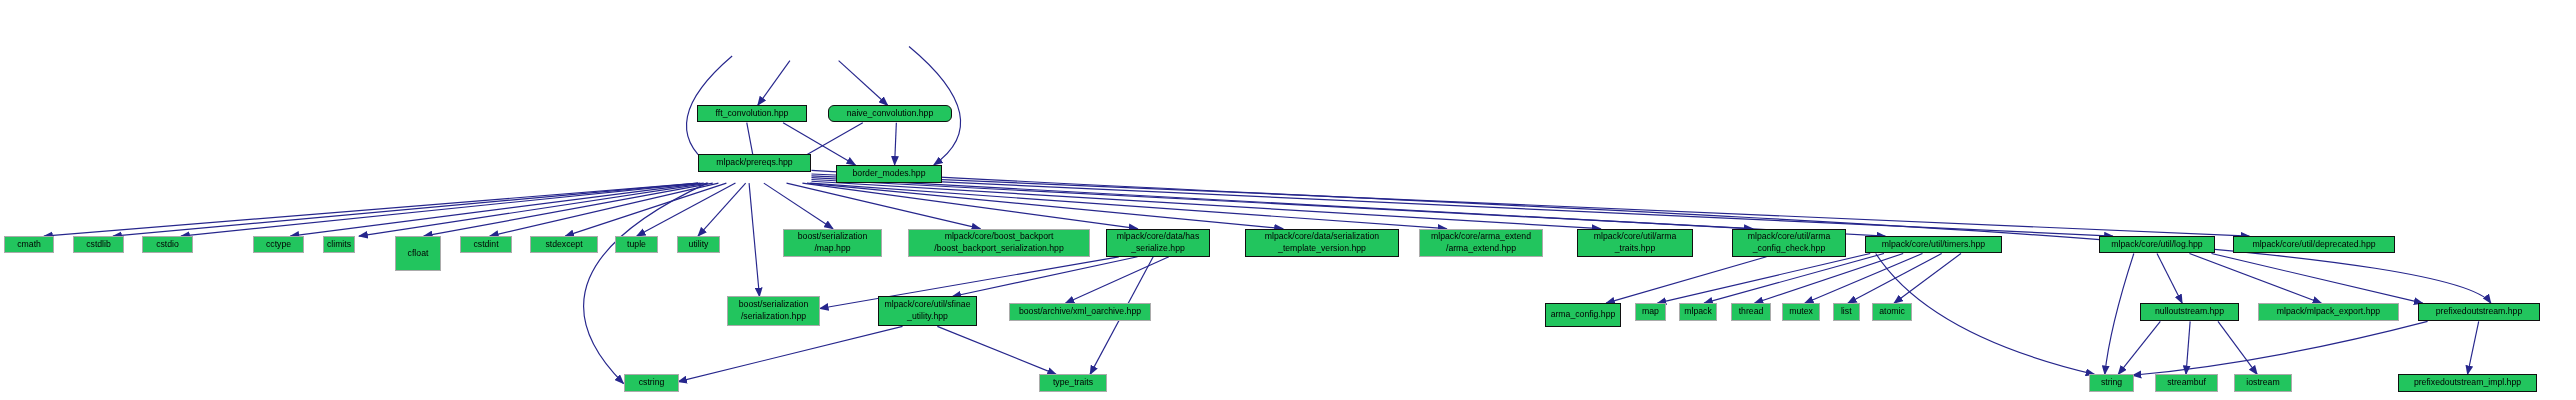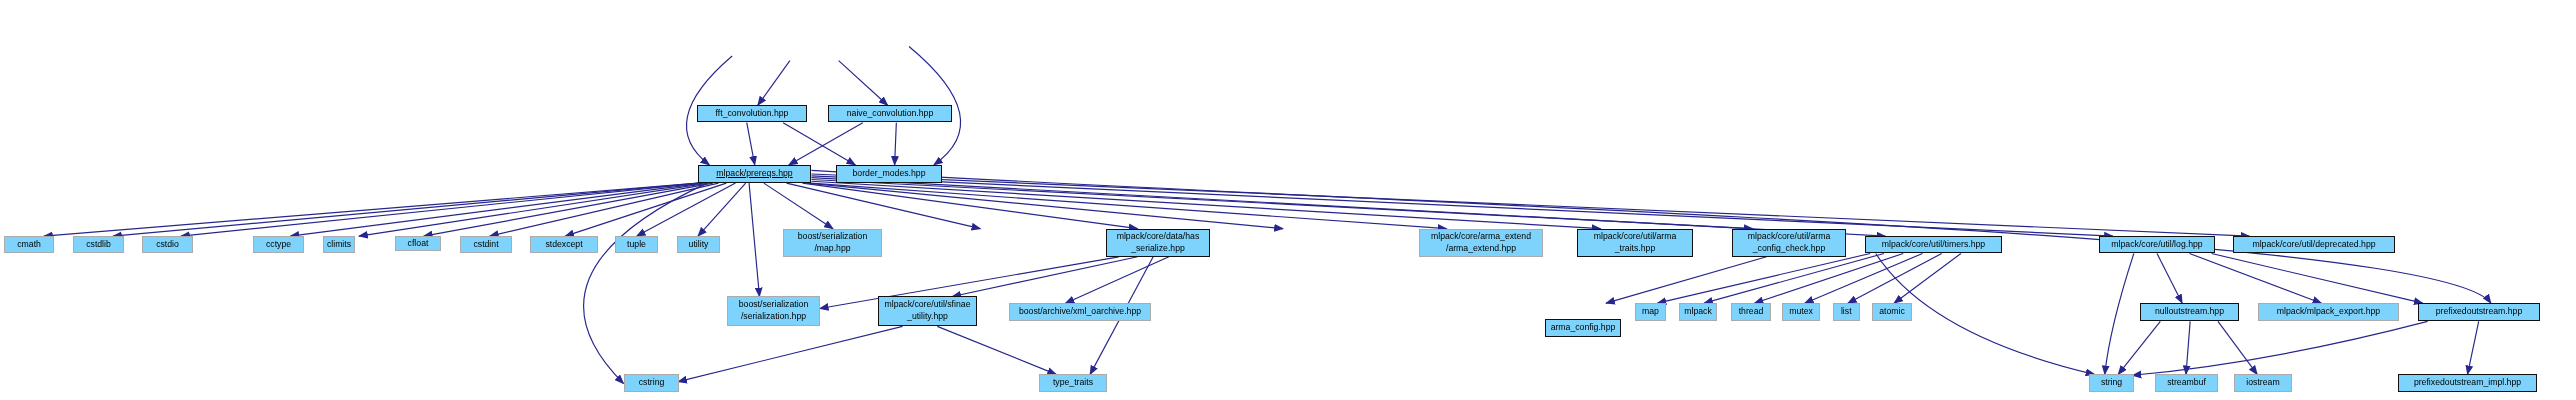--- a/index.html
+++ b/index.html
@@ -7,21 +7,21 @@
     position:relative;
     width:2576px;height:401px;
     background:#ffffff;
     font-family:"Liberation Sans", sans-serif;
     overflow:hidden;
   }
   #edges{position:absolute;left:0;top:0;pointer-events:none;}
   .node{
     position:absolute;
     box-sizing:border-box;
-    background:#7dd3fc;
+    background:#22c55e;
     display:flex;
     flex-direction:column;
     align-items:center;
     justify-content:center;
     text-align:center;
     font-size:8.7px;
     line-height:11.6px;
     color:#000000;
     white-space:nowrap;
     cursor:pointer;
@@ -92,67 +92,75 @@
       <path d="M2670.8,306 L2925.88,366" fill="none" stroke="#26268c" stroke-width="1.4" marker-end="url(#arrow)"></path>
       <path d="M2609,388 L2558.1,452" fill="none" stroke="#26268c" stroke-width="1.4" marker-end="url(#arrow)"></path>
       <path d="M2645,388 L2640,452" fill="none" stroke="#26268c" stroke-width="1.4" marker-end="url(#arrow)"></path>
       <path d="M2678.6,388 L2726,452" fill="none" stroke="#26268c" stroke-width="1.4" marker-end="url(#arrow)"></path>
       <path d="M2931.76,388 Q2740,438 2575.38,453.1" fill="none" stroke="#26268c" stroke-width="1.4" marker-end="url(#arrow)"></path>
       <path d="M2993.5,388 L2980,452" fill="none" stroke="#26268c" stroke-width="1.4" marker-end="url(#arrow)"></path>
     </svg>
     <div class="node border-black" style="left: 697px; top: 105px; width: 110px; height: 17.4px;">
       <div>fft_convolution.hpp</div>
     </div>
-    <div class="node border-black" style="left: 828px; top: 105px; width: 124px; height: 17.4px;">
+    <div class="node border-black" style="left: 828px; top: 105px; width: 124px; height: 17.4px; border-radius: 6px;">
       <div>naive_convolution.hpp</div>
     </div>
-    <div class="node border-black" style="left: 698px; top: 165px; width: 113px; height: 18px; text-decoration: underline;">
+    <div class="node border-black" style="left: 698px; top: 154px; width: 113px; height: 18px;">
       <div>mlpack/prereqs.hpp</div>
     </div>
     <div class="node border-black" style="left: 836px; top: 165px; width: 106px; height: 18px;">
       <div>border_modes.hpp</div>
     </div>
     <div class="node border-gray" style="left: 4.1px; top: 236px; width: 50px; height: 17.4px;">
       <div>cmath</div>
     </div>
     <div class="node border-gray" style="left: 73px; top: 236px; width: 51px; height: 17.4px;">
       <div>cstdlib</div>
     </div>
     <div class="node border-gray" style="left: 142px; top: 236px; width: 51px; height: 17.4px; justify-content: center;">
       <div>cstdio</div>
     </div>
     <div class="node border-gray" style="left: 253px; top: 236px; width: 51px; height: 17.4px;">
       <div>cctype</div>
     </div>
     <div class="node border-gray" style="left: 323px; top: 236px; width: 32px; height: 17.4px;">
       <div>climits</div>
     </div>
-    <div class="node border-gray" style="left: 395px; top: 236px; width: 46px; height: 15px;">
+    <div class="node border-gray" style="left: 395px; top: 236px; width: 46px; height: 35px;">
       <div>cfloat</div>
     </div>
     <div class="node border-gray" style="left: 460px; top: 236px; width: 52px; height: 17.4px;">
       <div>cstdint</div>
     </div>
     <div class="node border-gray" style="left: 530px; top: 236px; width: 68px; height: 17.4px;">
       <div>stdexcept</div>
     </div>
     <div class="node border-gray" style="left: 615px; top: 236px; width: 43px; height: 17.4px;">
       <div>tuple</div>
     </div>
     <div class="node border-gray" style="left: 677px; top: 236px; width: 43px; height: 17.4px;">
       <div>utility</div>
     </div>
     <div class="node border-gray" style="left: 783px; top: 229px; width: 99px; height: 28px;">
       <div>boost/serialization</div>
       <div>/map.hpp</div>
     </div>
+    <div class="node border-gray" style="left: 908px; top: 229px; width: 182px; height: 28px;">
+      <div>mlpack/core/boost_backport</div>
+      <div>/boost_backport_serialization.hpp</div>
+    </div>
     <div class="node border-black" style="left: 1106px; top: 229px; width: 104px; height: 28px;">
       <div>mlpack/core/data/has</div>
       <div>_serialize.hpp</div>
     </div>
+    <div class="node border-black" style="left: 1245px; top: 229px; width: 154px; height: 28px;">
+      <div>mlpack/core/data/serialization</div>
+      <div>_template_version.hpp</div>
+    </div>
     <div class="node border-gray" style="left: 1419px; top: 229px; width: 124px; height: 28px;">
       <div>mlpack/core/arma_extend</div>
       <div>/arma_extend.hpp</div>
     </div>
     <div class="node border-black" style="left: 1577px; top: 229px; width: 116px; height: 28px;">
       <div>mlpack/core/util/arma</div>
       <div>_traits.hpp</div>
     </div>
     <div class="node border-black" style="left: 1732px; top: 229px; width: 114px; height: 28px;">
       <div>mlpack/core/util/arma</div>
@@ -171,21 +179,21 @@
       <div>boost/serialization</div>
       <div>/serialization.hpp</div>
     </div>
     <div class="node border-black" style="left: 878px; top: 296px; width: 99px; height: 30px;">
       <div>mlpack/core/util/sfinae</div>
       <div>_utility.hpp</div>
     </div>
     <div class="node border-gray" style="left: 1009px; top: 303px; width: 142px; height: 18px;">
       <div>boost/archive/xml_oarchive.hpp</div>
     </div>
-    <div class="node border-black" style="left: 1545px; top: 319px; width: 76px; height: 18px;">
+    <div class="node border-black" style="left: 1545px; top: 303px; width: 76px; height: 24px;">
       <div>arma_config.hpp</div>
     </div>
     <div class="node border-gray" style="left: 1635px; top: 303px; width: 31px; height: 18px;">
       <div>map</div>
     </div>
     <div class="node border-gray" style="left: 1679px; top: 303px; width: 38px; height: 18px;">
       <div>mlpack</div>
     </div>
     <div class="node border-gray" style="left: 1731px; top: 303px; width: 40px; height: 18px;">
       <div>thread</div>

